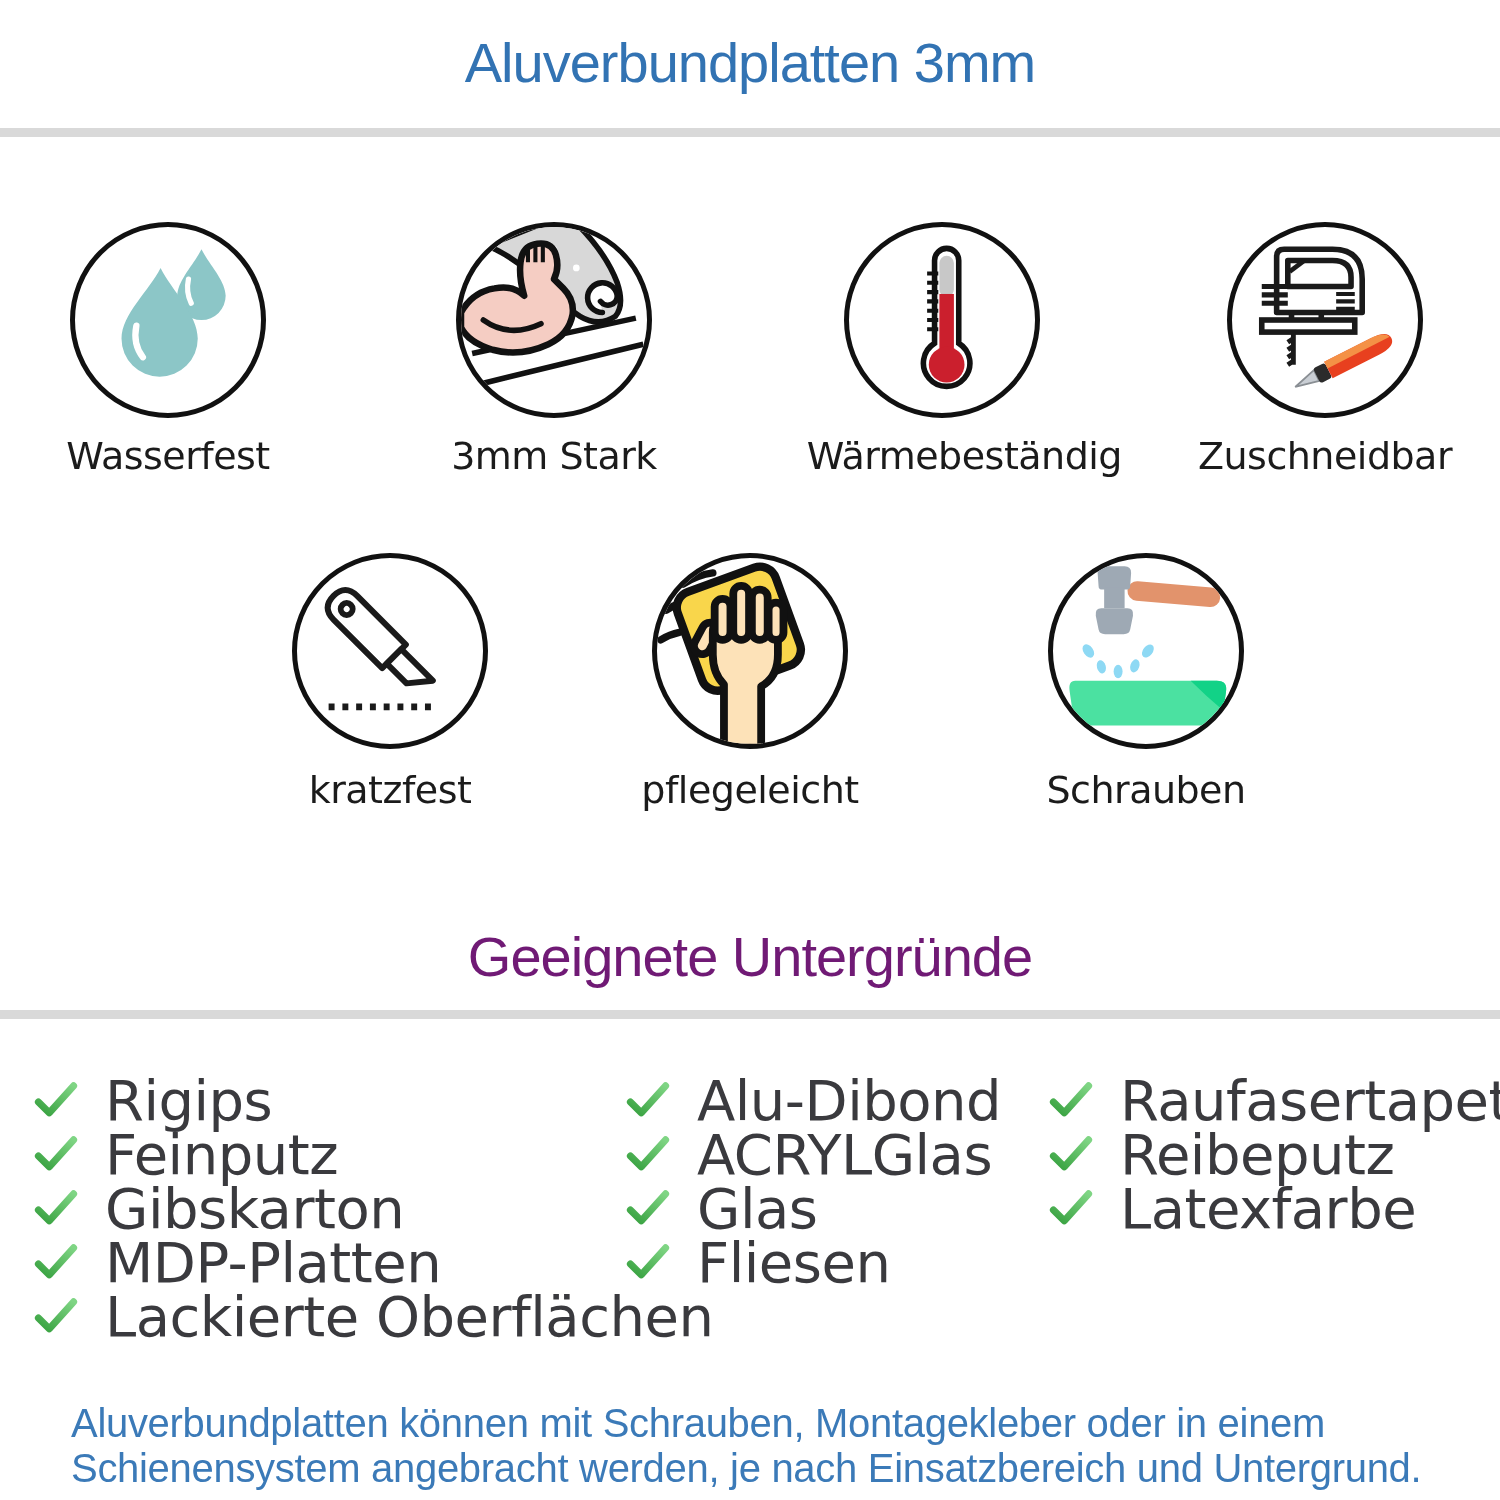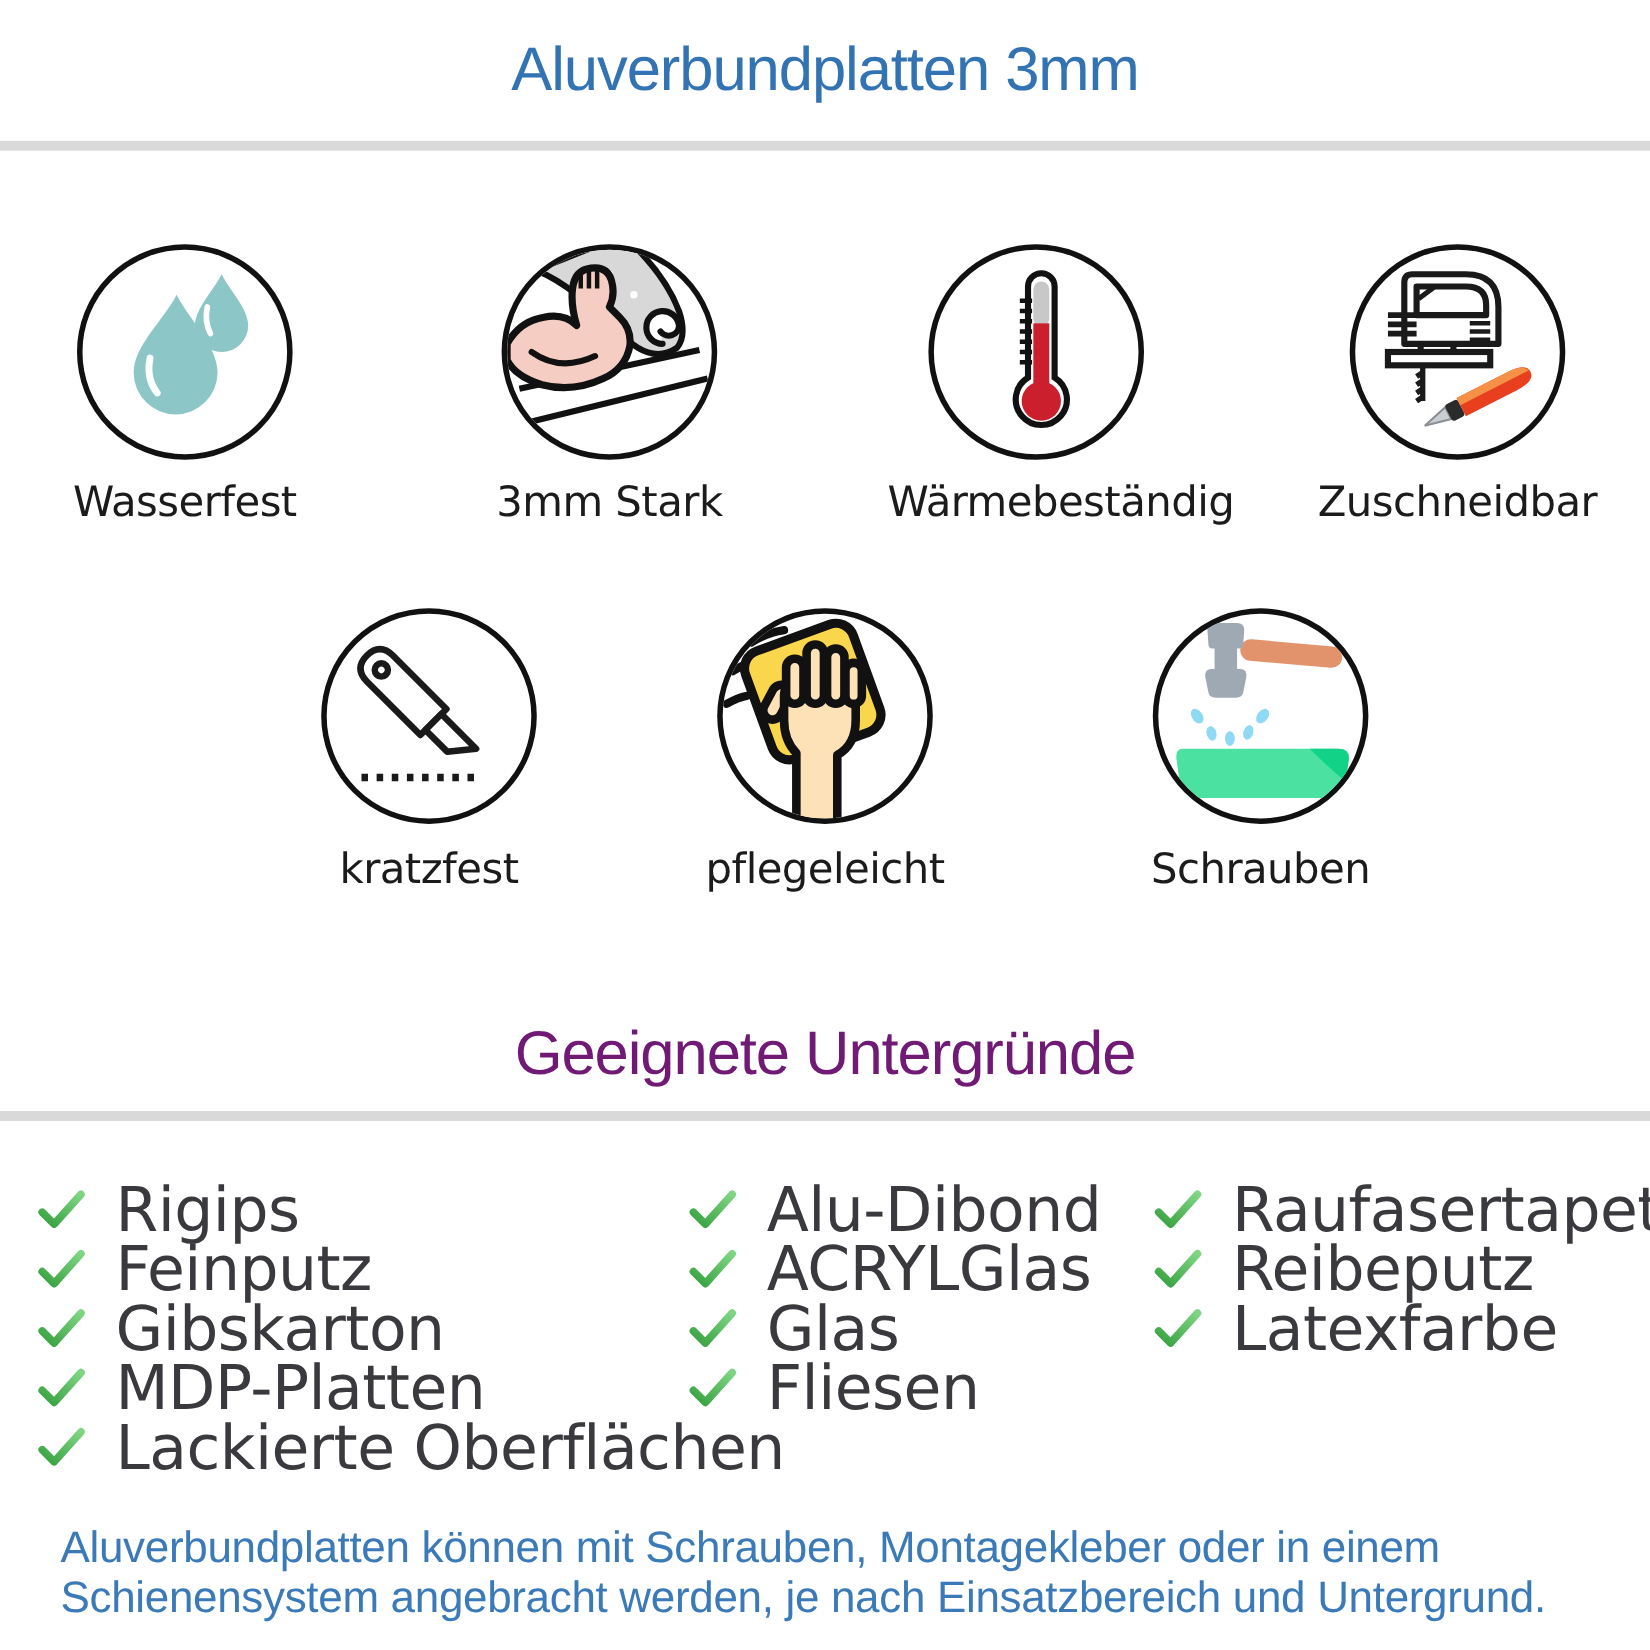--- a/index.html
+++ b/index.html
@@ -17,21 +17,21 @@
         border-radius:50%;box-sizing:border-box;overflow:hidden;background:#fff;}
   .icon-circle svg{position:absolute;left:0;top:0;width:186px;height:186px;}
   .feature-label{position:absolute;width:360px;margin:0;text-align:center;
         color:#1b1b1b;font-size:38px;letter-spacing:-0.5px;}
   .row1-label{top:434px;}
   .row2-label{top:768px;}
   .col{position:absolute;top:1073px;display:flex;flex-direction:column;}
   .check-item{display:flex;align-items:center;height:54px;}
   .check{width:46px;height:38px;margin-right:26px;flex:none;}
   .check-label{color:#3a3a3e;font-size:56px;letter-spacing:-0.5px;white-space:nowrap;}
-  .note{position:absolute;left:55px;top:1385px;width:1420px;margin:0;
+  .note{position:absolute;left:55px;top:1385px;width:1420px;margin:16px;
         font-family:"Liberation Sans",sans-serif;color:#3b7ab8;font-size:40px;
         letter-spacing:-0.3px;line-height:1.13;}
   .note span{display:block;}
 </style>
 </head>
 <body>
 
 <div class="page">
 
   <h1 class="blue-title title-1">Aluverbundplatten 3mm</h1>

